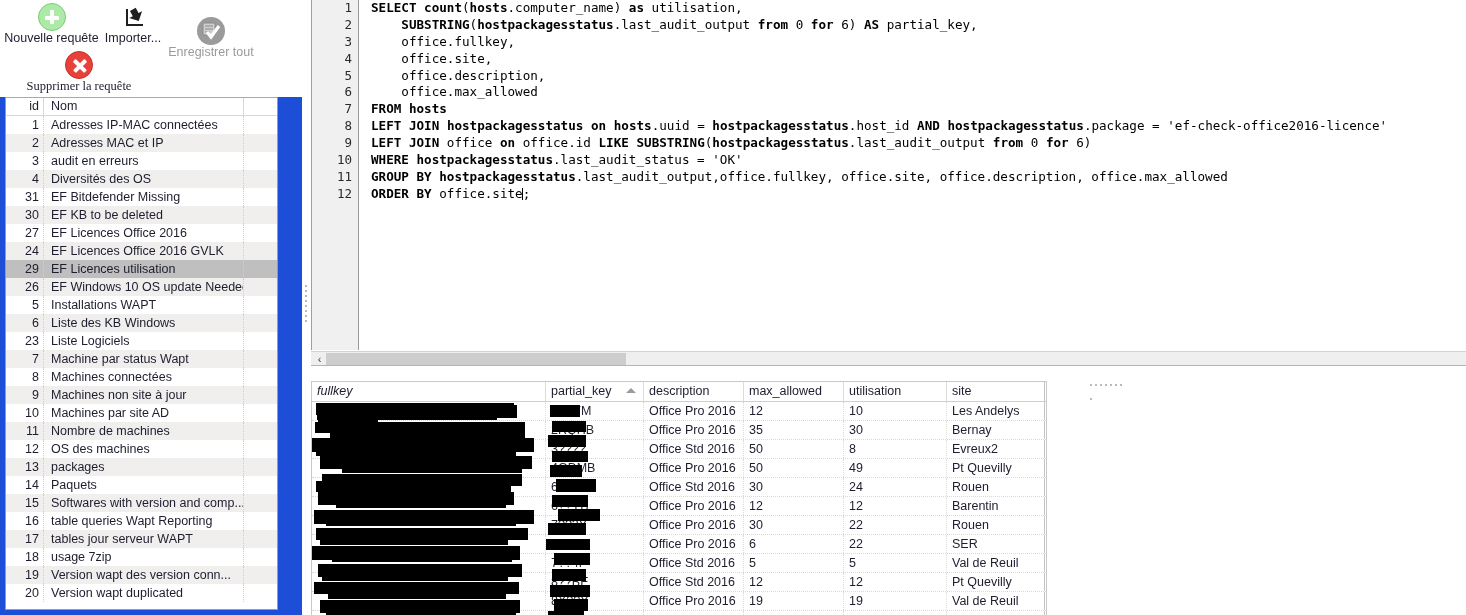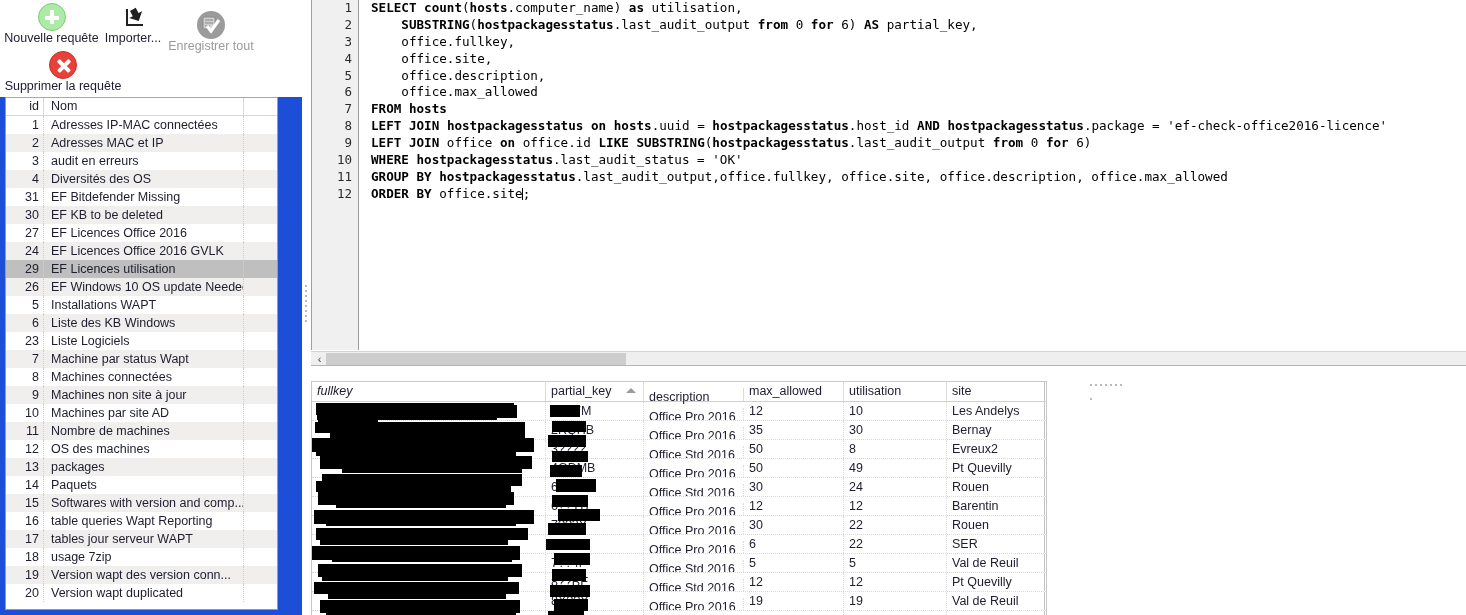--- a/index.html
+++ b/index.html
@@ -83,21 +83,21 @@
     border-left:1px solid #c9c9c9;border-top:1px solid #c9c9c9;
     border-right:1px solid #c9c9c9;box-sizing:border-box;overflow:hidden;}
   .ghead{display:flex;height:19px;border-bottom:1px solid #cfcfcf;background:#fff;}
   .ghead .gc{font-size:12.5px;color:#1d1d2e;line-height:19px;padding-left:5px;
     box-sizing:border-box;border-right:1px solid #dcdcdc;position:relative;white-space:nowrap;}
   .grow{display:flex;height:18px;border-bottom:1px dotted #d9d9d9;}
   .grow .gc{font-size:12.5px;color:#1d1d2e;line-height:18px;padding-left:5px;
     box-sizing:border-box;border-right:1px dotted #dcdcdc;white-space:nowrap;overflow:hidden;}
   .w-full{width:234px;font-style:italic;}
   .w-part{width:98px;}
-  .w-desc{width:100px;margin-top:6px;}
+  .w-desc{width:100px;}
   .w-max{width:100px;}
   .w-uti{width:103px;}
   .w-site{width:98px;border-right:1px solid #c3c3c3 !important;}
   .sortarrow{position:absolute;right:7px;top:6px;width:0;height:0;
     border-left:5px solid transparent;border-right:5px solid transparent;
     border-bottom:5px solid #9b9b9b;}
   .redact{position:absolute;background:#000;}
   .redact-layer{position:absolute;left:0;top:19px;width:350px;height:215px;pointer-events:none;}
 </style>
 </head>
@@ -117,32 +117,32 @@
       <div class="tb-btn" style="left:100px;top:3px;width:66px;">
         <span class="tb-ico ic-import">
           <svg width="28" height="28" viewBox="0 0 28 28">
             <path d="M8 6 L8 22 L24 22" fill="none" stroke="#202020" stroke-width="2"></path>
             <path d="M20 6 L20 12 L24 12 L16.5 19 L9.5 12 L13.5 12 L13.5 6 Z" fill="#202020" transform="rotate(-28 16 12)"></path>
           </svg>
         </span>
         <span class="tb-lbl">Importer...</span>
       </div>
 
-      <div class="tb-btn" style="left:166px;top:11px;width:90px;">
+      <div class="tb-btn" style="left:166px;top:17px;width:90px;">
         <span class="tb-ico ic-saveall">
           <svg width="28" height="28" viewBox="0 0 28 28">
             <rect x="6" y="6" width="12" height="12" rx="1" fill="#cfcfcf" stroke="#8a8a8a"></rect>
             <path d="M8 9 h8 M8 12 h8 M8 15 h5" stroke="#8a8a8a" stroke-width="1.2"></path>
             <path d="M10 15 l4 5 l8 -11" fill="none" stroke="#ffffff" stroke-width="3.2"></path>
           </svg>
         </span>
         <span class="tb-lbl dim">Enregistrer tout</span>
       </div>
 
-      <div class="tb-btn" style="left:4px;top:51px;width:118px;">
+      <div class="tb-btn" style="left:20px;top:51px;width:118px;font-family:Liberation Serif, serif;">
         <span class="tb-ico ic-cross"></span>
         <span class="tb-lbl">Supprimer la requête</span>
       </div>
     </div>
 
     <div class="qlist">
       <div class="qhead">
         <div class="c c-id">id</div>
         <div class="c c-nom">Nom</div>
         <div class="c c-x"></div>

